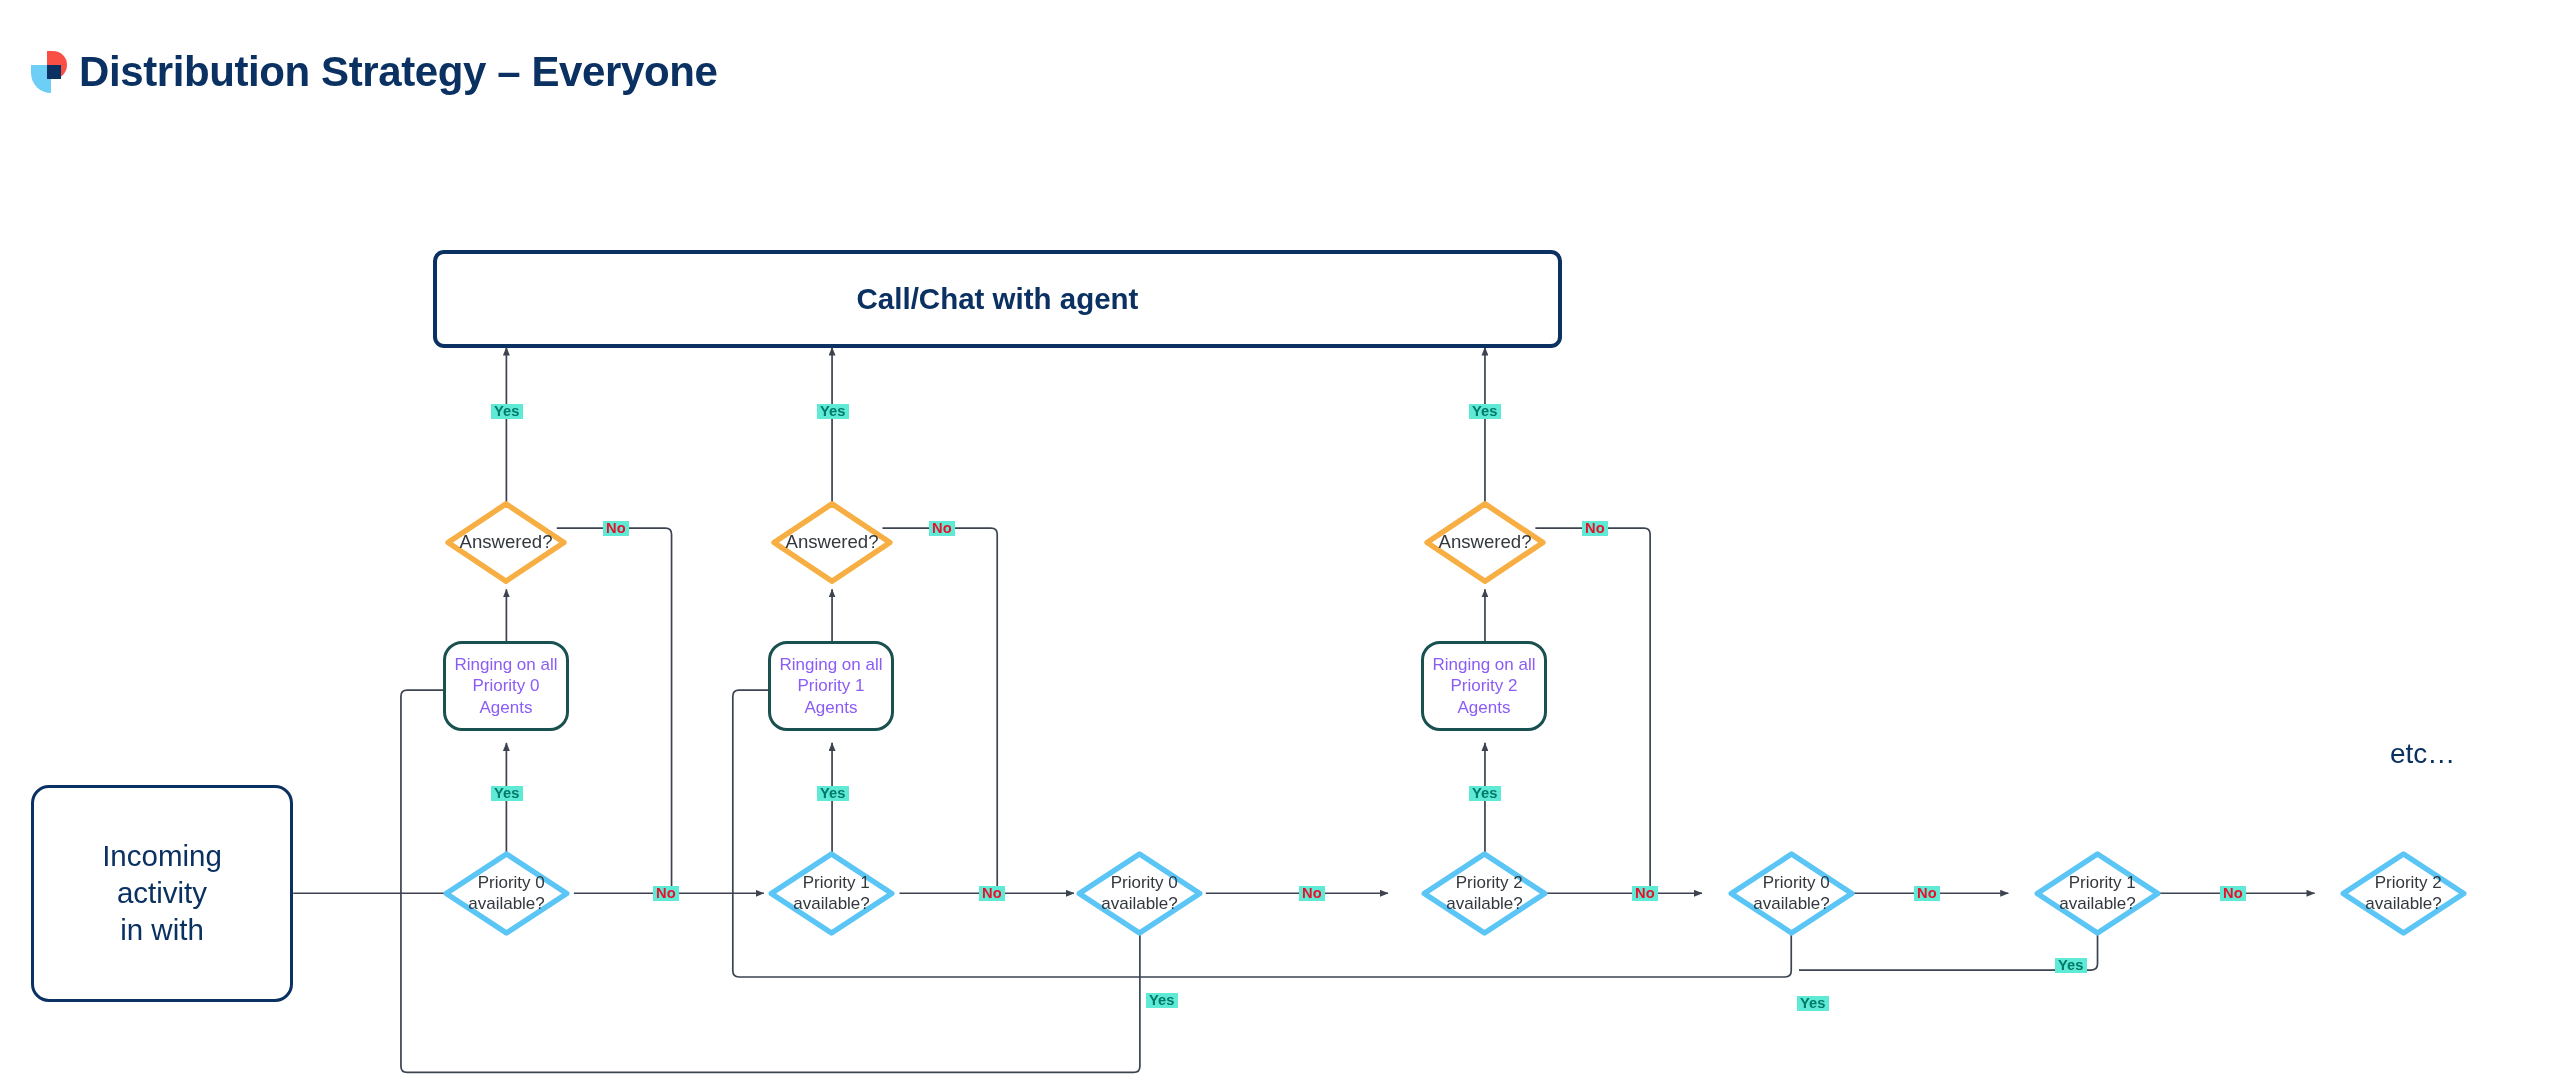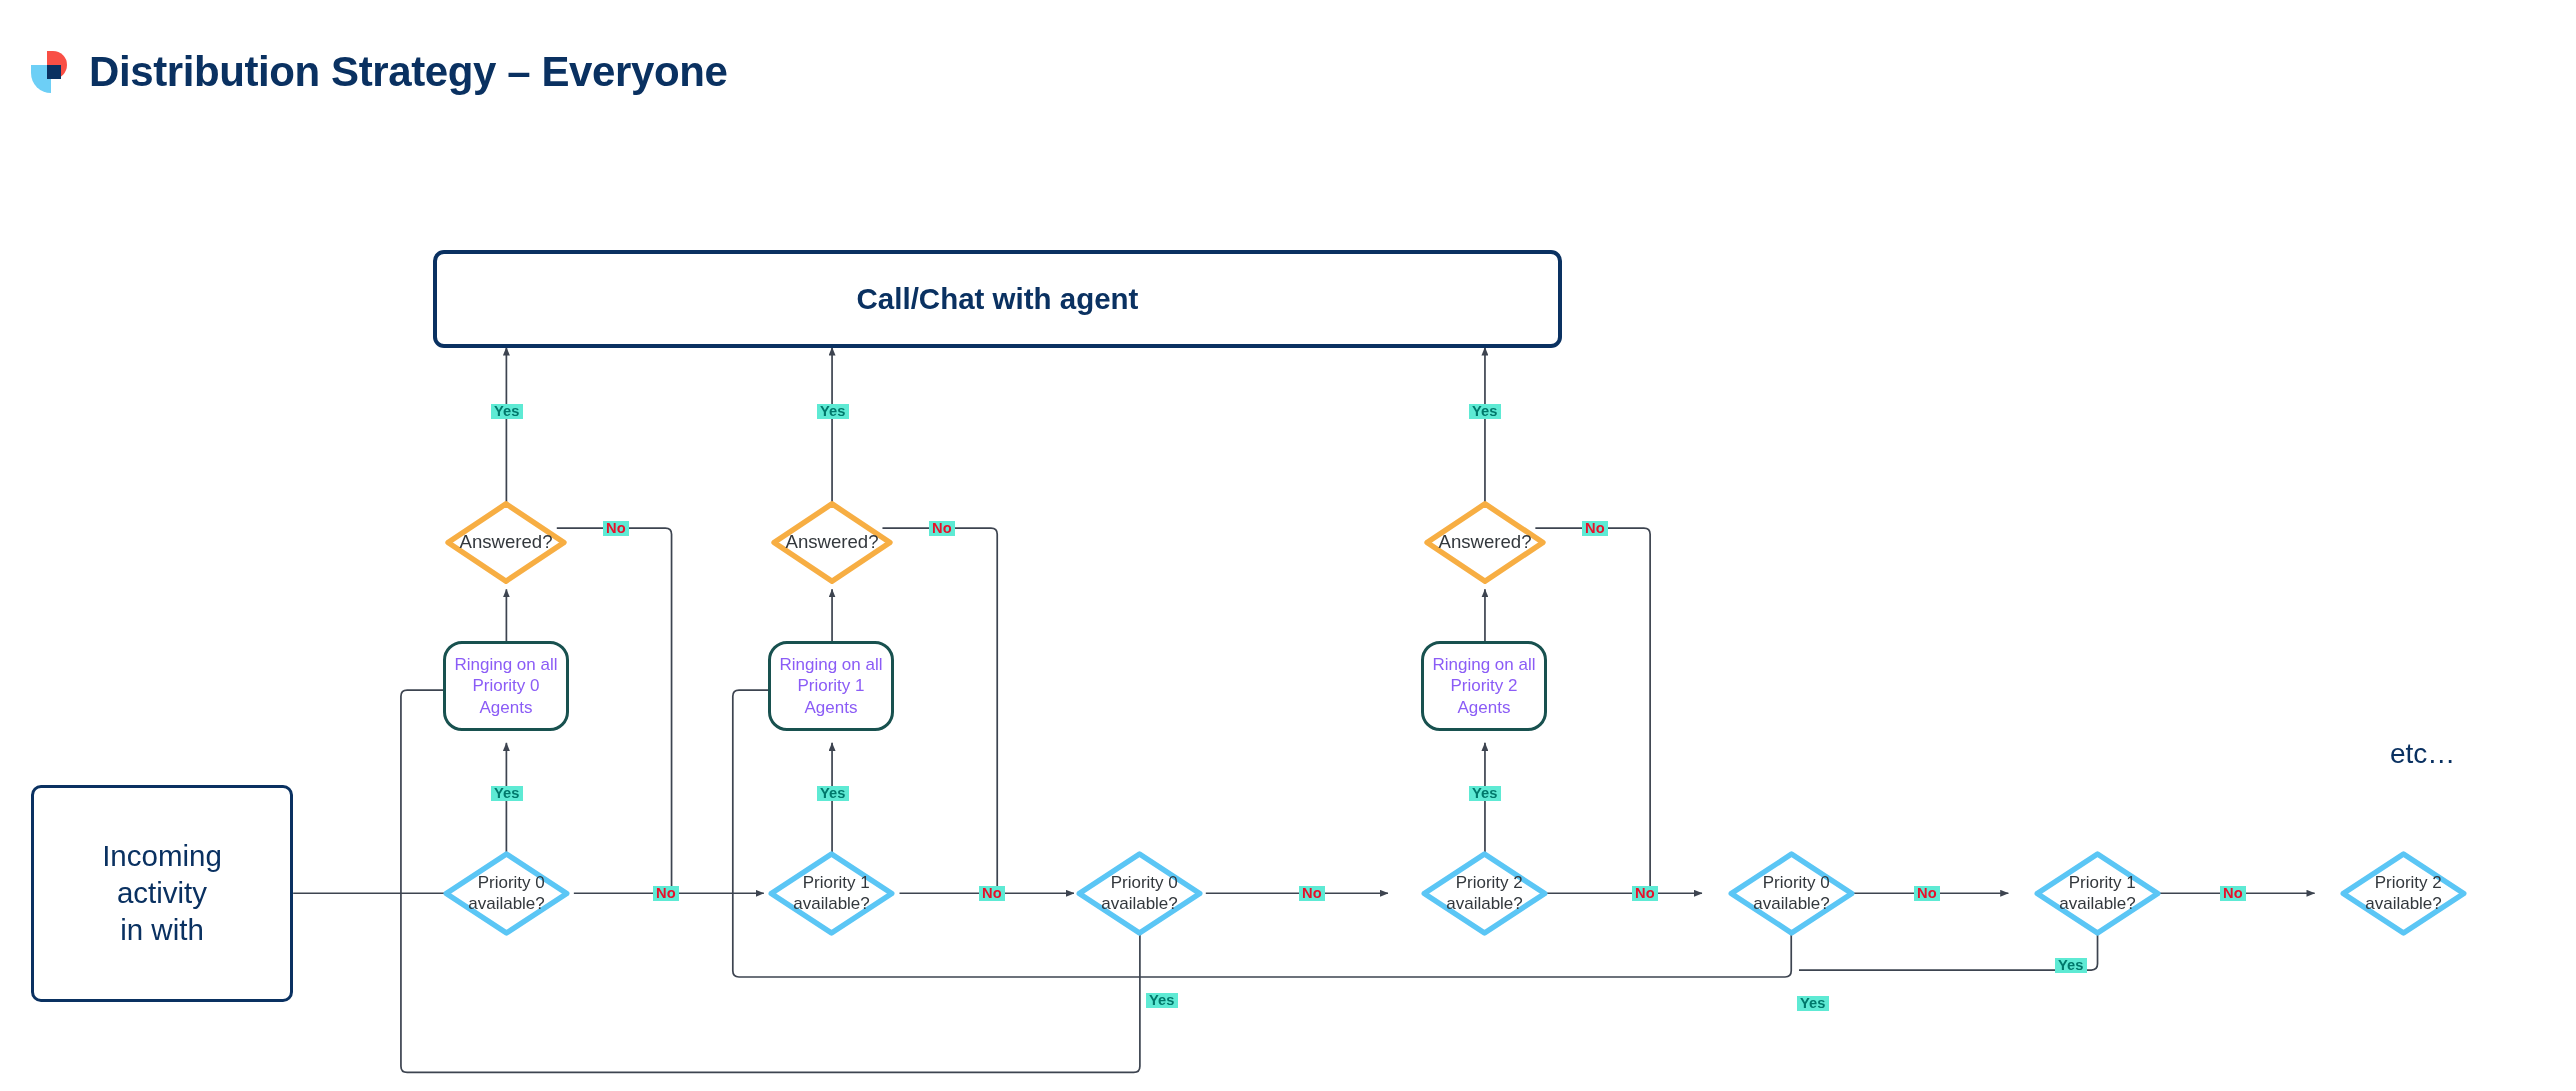--- a/index.html
+++ b/index.html
@@ -20,21 +20,21 @@
     height: 1091px;
   }
 
   
   .header {
     position: absolute;
     left: 31px;
     top: 48px;
     display: flex;
     align-items: center;
-    gap: 22px;
+    gap: 12px;
   }
   .logo-mark {
     position: relative;
     width: 36px;
     height: 42px;
     flex: none;
   }
   .logo-red {
     position: absolute;
     left: 15.5px;
@@ -77,21 +77,21 @@
     box-sizing: border-box;
     display: flex;
     align-items: center;
     justify-content: center;
     text-align: center;
     background: #ffffff;
     line-height: 1.25;
   }
   .node-terminal {
     border: 3.9px solid #0A3161;
-    border-radius: 10px;
+    border-radius: 18px;
     color: #0A3161;
     font-size: 29.5px;
   }
   .node-wide {
     border: 4.7px solid #0A3161;
     border-radius: 11px;
     color: #0A3161;
     font-size: 29.5px;
     font-weight: bold;
   }

